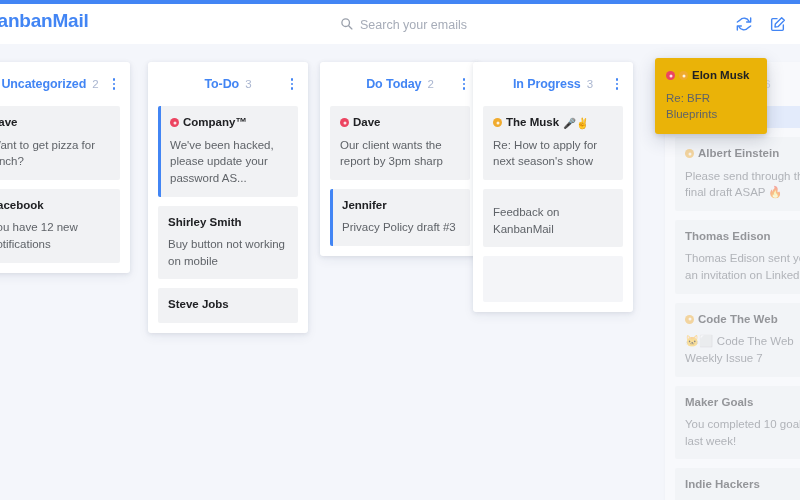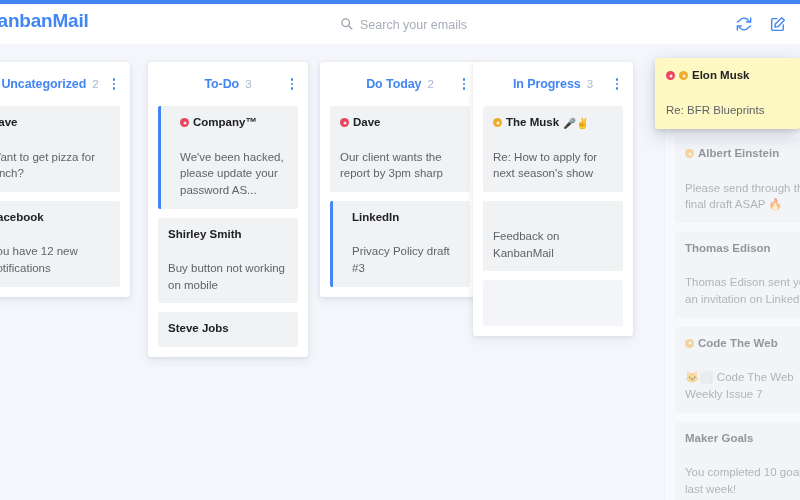--- a/index.html
+++ b/index.html
@@ -162,38 +162,38 @@
     gap: 9px;
   }
 
   
   .card {
     background: #f1f2f4;
     border-radius: 2px;
     padding: 9px 10px 10px 10px;
     position: relative;
   }
-  .card.accent { border-left: 3px solid #4285f4; padding-left: 19px; }
+  .card.accent { border-left: 3px solid #4285f4; padding-left: 9px; }
   .card.empty { height: 46px; background: #f4f5f8; }
 
   .card-title {
     font-size: 11.5px;
     font-weight: 700;
     color: #202124;
     line-height: 1.35;
     display: flex;
     align-items: center;
     gap: 4px;
     flex-wrap: wrap;
   }
   .card-snippet {
     font-size: 11.5px;
     color: #5f6368;
     line-height: 1.45;
-    margin-top: 18px;
+    margin-top: 6px;
   }
 
   .dot {
     display: inline-block;
     width: 9px;
     height: 9px;
     border-radius: 50%;
     flex: none;
     position: relative;
   }
@@ -209,22 +209,22 @@
   .dot-red { background: #ec4561; }
   .dot-orange { background: #f0ab2e; }
 
   .emoji { font-size: 10.5px; line-height: 1; }
 
   
   .drag-card {
     position: absolute;
     left: 655px;
     top: 58px;
-    width: 145px;
-    background: #fef9c3;
+    width: 112px;
+    background: #eab308;
     border-radius: 3px;
     padding: 10px 11px 11px 11px;
     box-shadow: 0 6px 18px rgba(40,50,80,0.20), 0 2px 5px rgba(40,50,80,0.14);
     z-index: 40;
   }
 
   .drop-placeholder {
     height: 22px;
     background: #cfdffb;
     border-radius: 2px;
@@ -336,21 +336,21 @@
       <div class="col-body">
         <div class="card">
           <div class="card-title">
             <span class="dot dot-red"></span>
             <span>Dave</span>
           </div>
           <div class="card-snippet">Our client wants the report by 3pm sharp</div>
         </div>
         <div class="card accent">
           <div class="card-title">
-            <span>LinkedIn</span>
+            <span>Jennifer</span>
           </div>
           <div class="card-snippet">Privacy Policy draft #3</div>
         </div>
       </div>
     </div>
     <div class="column col-3">
       <div class="col-header">
         <span class="col-title">In Progress</span>
         <span class="col-count">3</span>
         <span class="col-menu">

